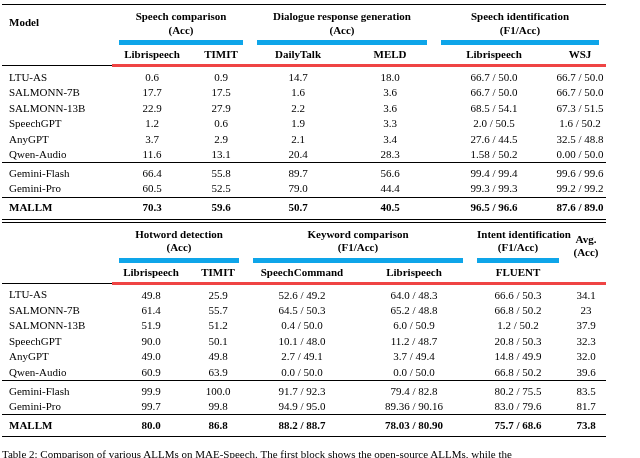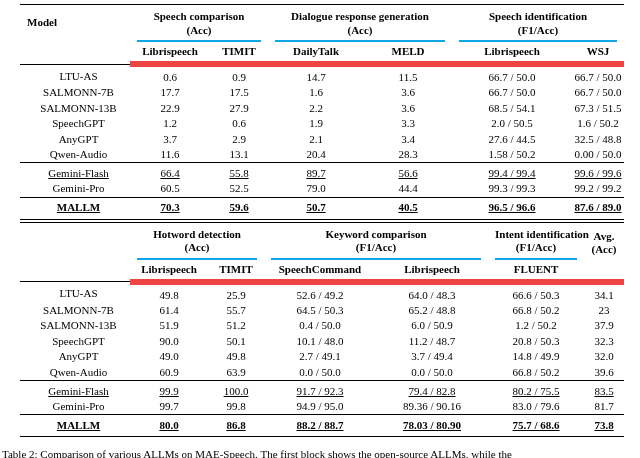--- a/index.html
+++ b/index.html
@@ -10,76 +10,76 @@
     position: relative;
     width: 640px;
     height: 458px;
     background: #ffffff;
     color: #000000;
     overflow: hidden;
     font-family: "Liberation Serif", serif;
   }
   .tables-wrap {
     position: absolute;
-    left: 20px;
+    left: 2px;
     top: 4px;
     width: 604px;
   }
   table {
     border-collapse: collapse;
     width: 604px;
     table-layout: fixed;
     font-size: 11px;
   }
   th, td {
     padding: 0;
     white-space: nowrap;
     overflow: visible;
   }
   td {
     text-align: center;
     height: 15.4px;
     line-height: 15.4px;
   }
   td.model-cell {
-    text-align: center;
+    text-align: left;
     padding-left: 7px;
   }
   
   .t1 { border-top: 1.4px solid #000; border-bottom: 1px solid #000; }
   .t1wrap { border-bottom: 1px solid #000; padding-bottom: 2px; } 
   .t2 { border-bottom: 1.4px solid #000; }
   .group-h {
     vertical-align: bottom;
     padding: 4px 7px 0 7px;
     font-weight: bold;
   }
   .group-inner {
-    border-bottom: 2px solid #0ea5e9;
+    border-bottom: 5px solid #0ea5e9;
     padding: 1px 0 3px 0;
     text-align: center;
     line-height: 13.5px;
     font-weight: bold;
   }
   .group-inner.no-rule { border-bottom: none; font-family: Liberation Serif, serif; }
   .sub-row th {
-    border-bottom: 6px solid #ef4444;
+    border-bottom: 3px solid #ef4444;
     font-weight: bold;
     text-align: center;
     padding: 3px 0 4px 0;
   }
   .model-h {
     text-align: left;
     padding-left: 7px;
     vertical-align: top;
     padding-top: 11px;
     font-weight: bold;
     border-bottom: 1px solid #000;
   }
-  tr.sec-first td { border-top: 1px solid #000; padding-top: 2.5px; text-decoration: underline; }
+  tr.sec-first td { border-top: 1px solid #000; padding-top: 2.5px; }
   tbody tr.first td { padding-top: 3px; }
   tbody tr.last td { padding-bottom: 3px; }
   tr.bold td { font-weight: bold; }
   .caption {
     position: absolute;
     left: 2px;
     top: 447px;
     width: 636px;
     font-size: 11px;
     line-height: 14px;
@@ -133,21 +133,21 @@
             <th>Librispeech</th>
             <th>WSJ</th>
           </tr>
         </thead>
       <tbody>
           <tr class="first">
             <td class="model-cell">LTU-AS</td>
             <td>0.6</td>
             <td>0.9</td>
             <td>14.7</td>
-            <td>11.5</td>
+            <td>18.0</td>
             <td>66.7 / 50.0</td>
             <td>66.7 / 50.0</td>
           </tr>
           <tr class="">
             <td class="model-cell">SALMONN-7B</td>
             <td>17.7</td>
             <td>17.5</td>
             <td>1.6</td>
             <td>3.6</td>
             <td>66.7 / 50.0</td>

